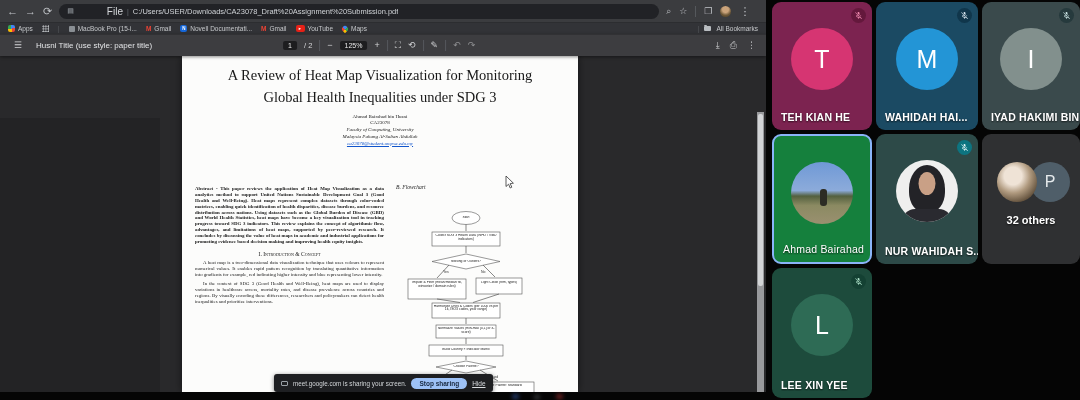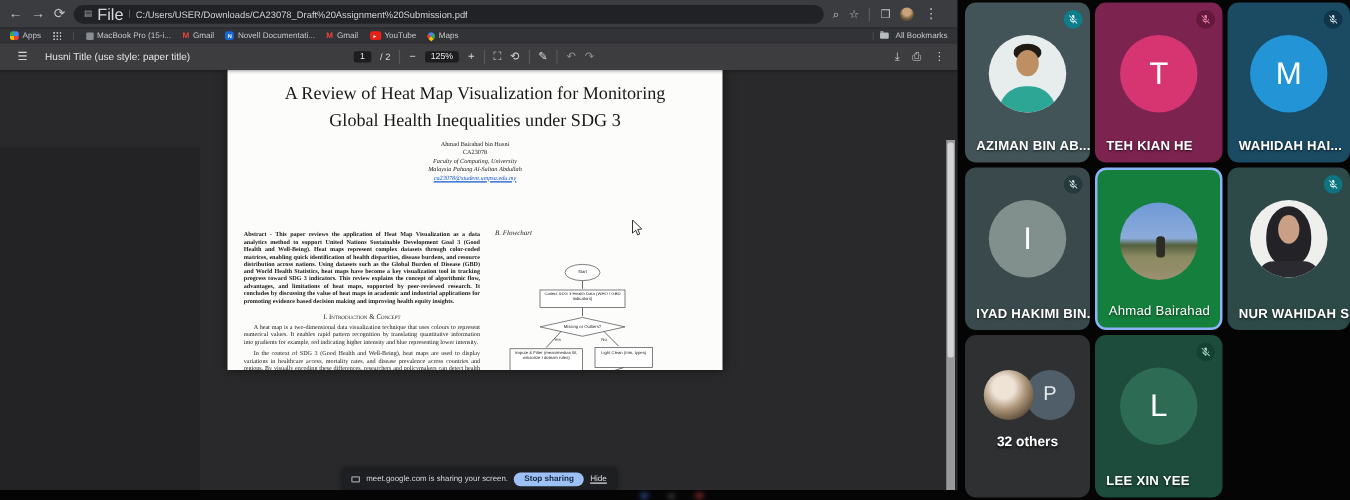--- a/index.html
+++ b/index.html
@@ -7,21 +7,21 @@
   body { font-family:"Liberation Sans", sans-serif; }
   .stage { position:relative; width:1080px; height:400px; background:#050505; overflow:hidden; }
 
   
   .share { position:absolute; left:0; top:0; width:766px; height:392px; background:#29292b; overflow:hidden; }
 
   .chrome-nav { height:22px; background:#3b3c3f; display:flex; align-items:center; padding:0 7px; gap:7px; }
   .nav-ic { color:#c2c5c9; font-size:11px; line-height:1; cursor:default; }
   .addr { flex:1; max-width:600px; height:15px; background:#212226; border-radius:8px; display:flex; align-items:center; gap:4px; padding:0 8px; overflow:hidden; }
   .addr .doc { color:#9aa0a6; font-size:7px; }
-  .addr .scheme { color:#d6d9dc; font-size:13px; white-space:nowrap; }
+  .addr .scheme { color:#d6d9dc; font-size:10px; white-space:nowrap;margin-left:29px; }
   .addr .sep { color:#6b6f74; font-size:7px; }
   .addr .path { color:#cfd2d6; font-size:7.5px; white-space:nowrap; overflow:hidden; text-overflow:ellipsis; }
   .nav-right { display:flex; align-items:center; gap:8px; }
   .ic-avatar { width:11px; height:11px; border-radius:50%; background:radial-gradient(circle at 50% 32%, #caa37b 0 32%, #6d5838 62%, #473a24 100%); }
   .vdiv { width:1px; height:11px; background:#55585c; }
 
   .bmbar { height:12px; background:#323337; display:flex; align-items:center; gap:9px; padding:0 8px; border-top:1px solid #2c2d30; }
   .bm { display:flex; align-items:center; gap:3px; color:#c6c8cb; font-size:6.5px; white-space:nowrap; }
   .ic-apps { width:7px; height:7px; border-radius:2px; background:conic-gradient(#4285f4 0 25%, #ea4335 0 50%, #fbbc05 0 75%, #34a853 0); }
   .ic-grid { width:7px; height:7px; background:radial-gradient(circle, #c0c3c6 0.8px, transparent 1px); background-size:2.6px 2.6px; }
@@ -39,21 +39,21 @@
   .pt-title { color:#e3e4e6; font-size:8px; margin-left:14px; white-space:nowrap; }
   .pt-center { position:absolute; left:50%; top:0; height:100%; transform:translateX(-52%); display:flex; align-items:center; gap:7px; }
   .pt-box { background:#1d1d1f; color:#e8e8e8; font-size:7px; padding:1px 5px; border-radius:2px; }
   .pt-num { color:#d6d7d9; font-size:7.5px; }
   .pt-right { margin-left:auto; display:flex; align-items:center; gap:10px; }
 
   .parea { position:absolute; left:0; top:56px; right:0; bottom:0; background:#29292b; }
   .parea-shade { position:absolute; left:0; top:62px; width:160px; bottom:0; background:#232325; }
 
   
-  .page { position:absolute; left:182px; top:0; width:396px; height:240px; background:#fcfcfb; color:#181818;
+  .page { position:absolute; left:182px; top:0; width:396px; height:336px; background:#fcfcfb; color:#181818;
           font-family:"Liberation Serif", serif; overflow:hidden; box-shadow:0 0 8px rgba(0,0,0,.55); }
   .p-title { margin-top:9px; text-align:center; font-size:14.5px; line-height:1.5; padding:0 28px; }
   .p-authors { margin-top:5px; text-align:center; font-size:5px; line-height:1.35; }
   .p-authors .it { font-style:italic; }
   .p-authors .mail { font-style:italic; color:#1155cc; text-decoration:underline; }
   .colL { position:absolute; left:13px; top:130px; width:189px; }
   .p-abstract { font-weight:bold; font-size:4.9px; line-height:1.2; text-align:justify; }
   .p-h1 { text-align:center; font-size:5.6px; font-variant:small-caps; margin:6px 0 3px; }
   .p-para { font-size:4.9px; line-height:1.2; text-align:justify; text-indent:8px; margin-bottom:4px; }
 
@@ -288,33 +288,20 @@
     </div>
   </div>
 
   <div class="smudge" style="left:512px;top:394px;width:7px;height:5px;background:#3b6fd4"></div>
   <div class="smudge" style="left:556px;top:394px;width:7px;height:5px;background:#d43b3b"></div>
   <div class="smudge" style="left:534px;top:395px;width:6px;height:4px;background:#6a6f75"></div>
 
   <div class="tiles">
 
 
-    <div class="tile" style="background: rgb(66, 84, 88);">
-      <span class="mic" style="background: rgb(14, 126, 140); color: rgb(234, 250, 250);">
-        <svg viewBox="0 0 24 24" width="9" height="9">
-            <path fill="currentColor" d="M19 11h-1.7a5.3 5.3 0 0 1-.4 2.1l1.3 1.3A7 7 0 0 0 19 11zm-4.5.2L9.4 6.1V5a2.6 2.6 0 0 1 5.2 0v6.2zM4.3 3 3 4.3l6 6V11a3 3 0 0 0 4.3 2.7l1.7 1.7a5.6 5.6 0 0 1-2.5.6A5.5 5.5 0 0 1 7 11H5.3a7.3 7.3 0 0 0 6.2 7.2V21h1.5v-2.8a7 7 0 0 0 2.8-1l4 4 1.3-1.3L4.3 3z"></path>
-          </svg>
-      </span>
-      <div class="av av-aziman">
-        <div class="az-hair"></div>
-        <div class="az-face"></div>
-        <div class="az-shirt"></div>
-      </div>
-      <div class="pname">AZIMAN BIN AB...</div>
-    </div>
 
     <div class="tile" style="background: rgb(124, 35, 80);">
       <span class="mic" style="background: rgba(80, 16, 44, 0.55); color: rgb(240, 139, 176);">
         <svg viewBox="0 0 24 24" width="9" height="9">
             <path fill="currentColor" d="M19 11h-1.7a5.3 5.3 0 0 1-.4 2.1l1.3 1.3A7 7 0 0 0 19 11zm-4.5.2L9.4 6.1V5a2.6 2.6 0 0 1 5.2 0v6.2zM4.3 3 3 4.3l6 6V11a3 3 0 0 0 4.3 2.7l1.7 1.7a5.6 5.6 0 0 1-2.5.6A5.5 5.5 0 0 1 7 11H5.3a7.3 7.3 0 0 0 6.2 7.2V21h1.5v-2.8a7 7 0 0 0 2.8-1l4 4 1.3-1.3L4.3 3z"></path>
           </svg>
       </span>
       <div class="av init" style="background: rgb(214, 53, 114);">
           <span>T</span>
         </div>

